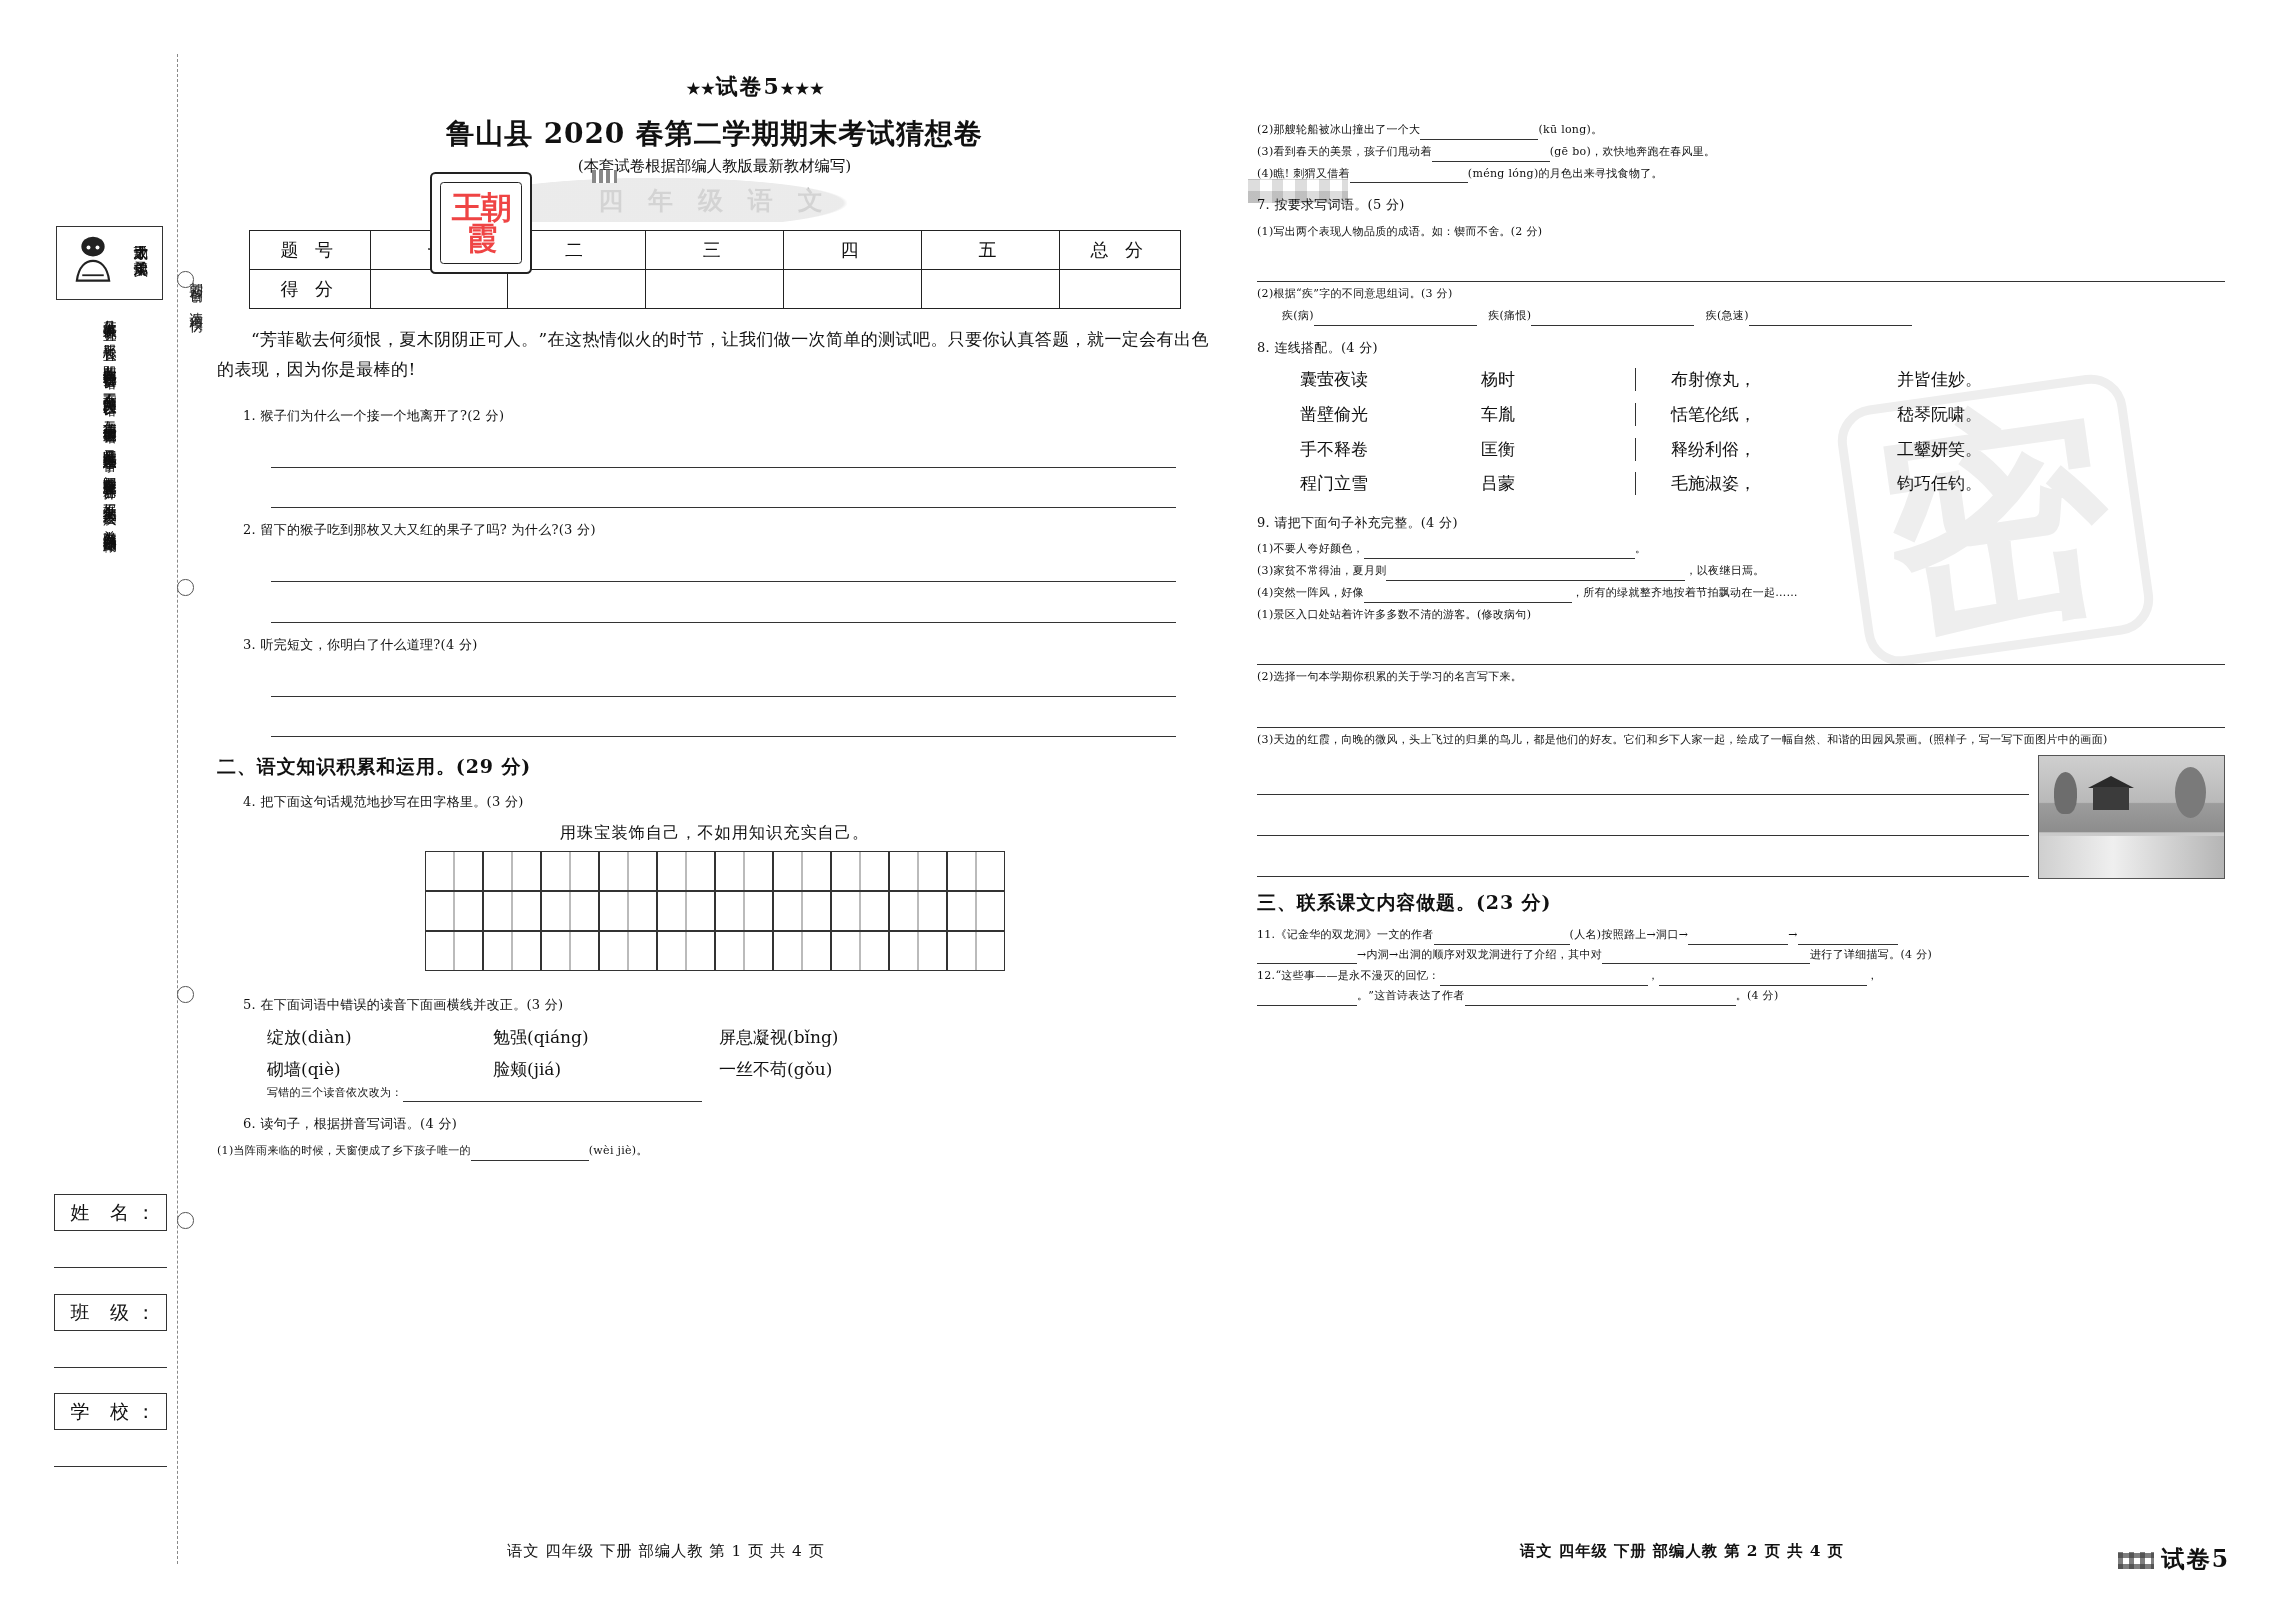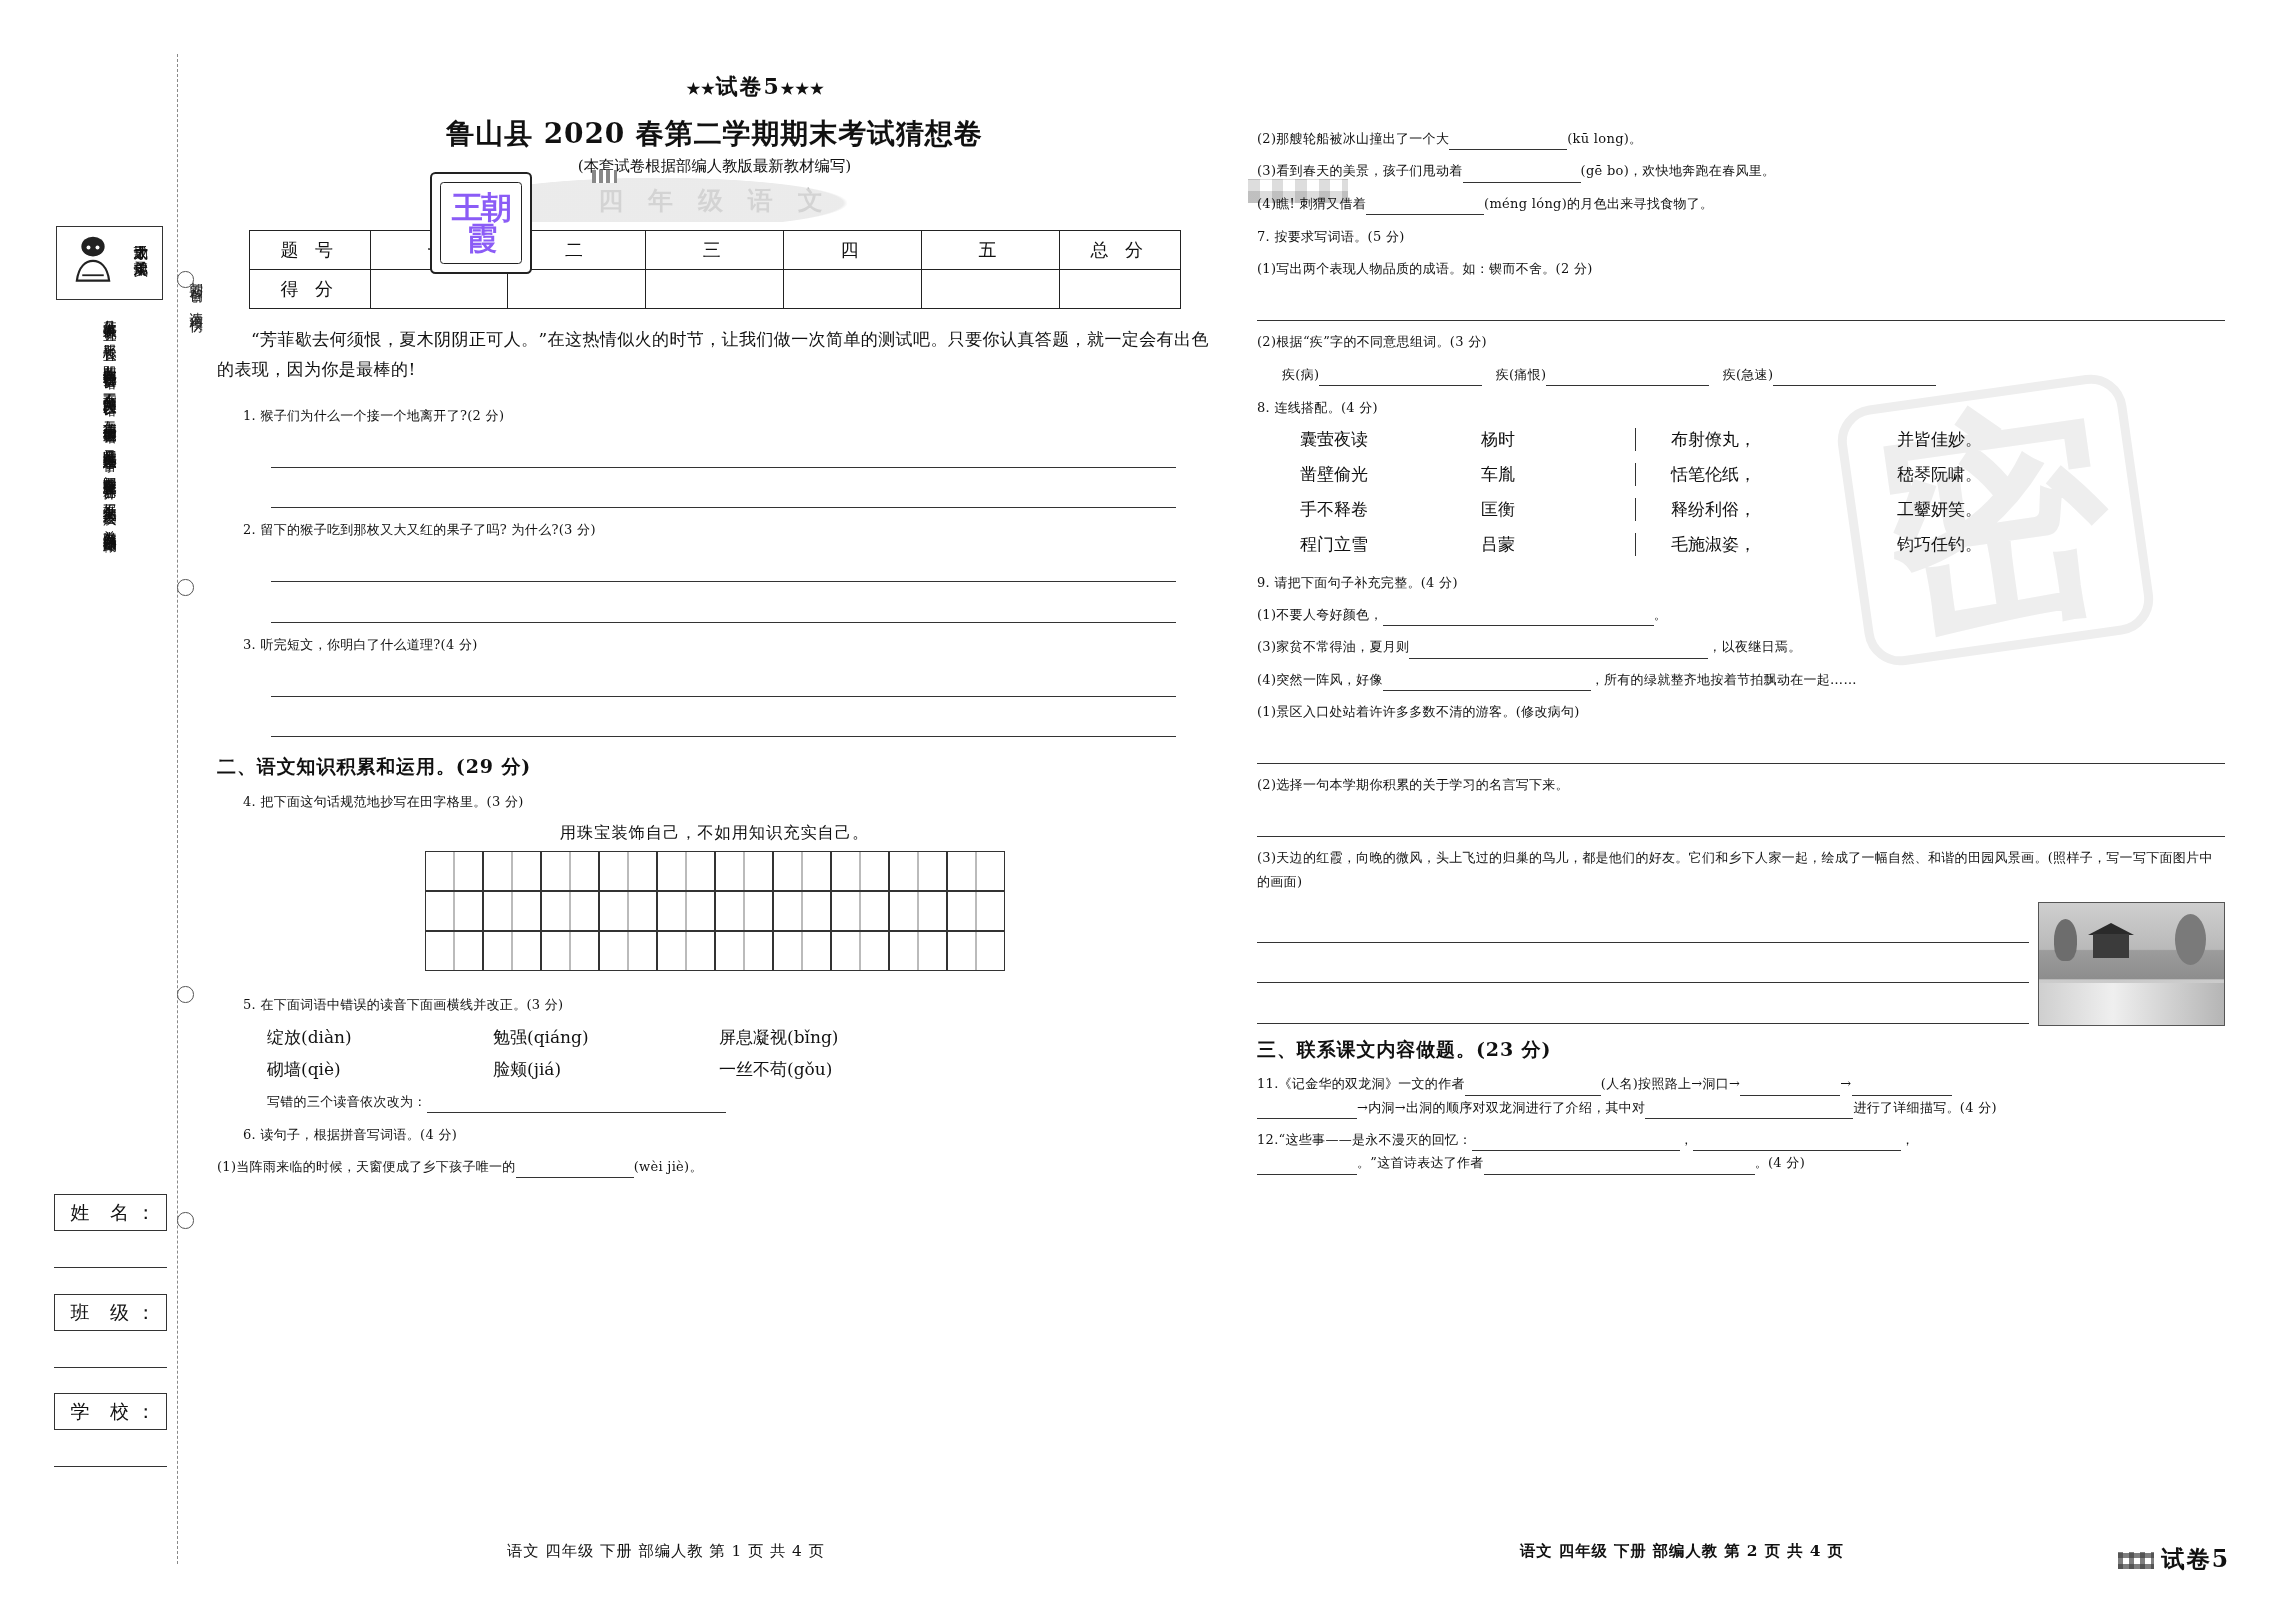--- a/index.html
+++ b/index.html
@@ -8,21 +8,21 @@
     font-family:"DejaVu Serif","Liberation Serif",serif;
     color:#111;overflow:hidden;position:relative;
   }
   .page{position:absolute;inset:0;}
   .dashed-left{position:absolute;left:177px;top:54px;bottom:54px;width:0;border-left:1.8px dashed #888;}
   
   .sidebar{position:absolute;left:56px;top:226px;width:107px;}
   .seal{position:absolute;left:213px;top:100px;width:98px;height:98px;border:2.7px solid #222;border-radius:5.4px;
         display:flex;align-items:center;justify-content:center;background:#fff;}
   .seal .inner{width:80px;height:80px;border:1.8px solid #222;border-radius:3.6px;display:flex;align-items:center;justify-content:center;
-        font-size:31px;letter-spacing:-1.8px;font-weight:bold;color:#8b5cf6;line-height:1;text-align:center;}
+        font-size:31px;letter-spacing:-1.8px;font-weight:bold;color:#ef4444;line-height:1;text-align:center;}
   .sidebar-box{border:1.4px solid #333;padding:7.2px 5.4px;display:flex;justify-content:center;}
   .mascot{width:58px;height:52px;margin:0 auto 5.4px;display:block;}
   .motto{writing-mode:vertical-rl;text-orientation:upright;font-size:14.5px;line-height:2.0;margin:0 auto;}
   .poem{writing-mode:vertical-rl;text-orientation:upright;font-size:13.6px;line-height:2.05;letter-spacing:0.9px;
         height:507px;margin:9px auto 0;}
   .vert-note{position:absolute;left:181px;top:271px;writing-mode:vertical-rl;text-orientation:upright;font-size:13.6px;
              letter-spacing:2.7px;color:#222;line-height:2.2;}
   .idfield{position:absolute;left:54px;width:113px;}
   .idfield .lbl{font-size:19px;letter-spacing:7.2px;border:1.4px solid #333;padding:4.5px 3.6px;text-align:right;margin-bottom:5.4px;}
   .idfield .ln{border-bottom:1.4px solid #333;height:31px;}
@@ -34,21 +34,21 @@
   h1.title{font-size:28px;font-weight:bold;text-align:center;margin:12.7px 0 3.6px;letter-spacing:0.9px;}
   .subtitle{font-size:15.4px;text-align:center;margin:0 0 7.2px;}
   h2.grade{font-size:25px;font-weight:bold;text-align:center;letter-spacing:8.1px;margin:5.4px 0 12.7px;}
   table.score{border-collapse:collapse;width:932px;margin:0 auto 16.3px;}
   table.score td{border:1.4px solid #222;height:36px;text-align:center;font-size:18px;letter-spacing:5.4px;}
   table.score td.hd{width:118px;}
   .intro{font-size:17px;line-height:1.75;text-indent:2em;margin:3.6px 0 20px;letter-spacing:0.4px;}
   .sect{font-size:19px;font-weight:bold;margin:16.3px 0 9px;letter-spacing:0.9px;}
   .q{font-size:13px;line-height:1.7;margin:11px 0 5.4px;letter-spacing:0.3px;}
   .q.indent{text-indent:2em;}
-  .sub{font-size:13px;line-height:1.8;margin:9px 0;letter-spacing:0.3px;}
+  .sub{font-size:11px;line-height:1.8;margin:2px 0;letter-spacing:0.3px;}
   .blankline{border-bottom:1.3px solid #333;height:27px;margin:12.7px 36px 0 54px;}
   .blankline.full{margin-left:0;margin-right:0;}
   .u{display:inline-block;border-bottom:1.3px solid #333;vertical-align:bottom;}.u110{width:100px}.u130{width:118px}.u150{width:136px}
   .u180{width:163px}.u230{width:208px}.u300{width:271px}.u330{width:299px}
   .tianzi{margin:9px auto 0;width:579px;}
   .tz-caption{font-size:16.3px;text-align:center;margin-bottom:7.2px;letter-spacing:0.9px;}
   .tz-grid{display:grid;grid-template-columns:repeat(10,58px);}
   .tz-cell{width:58px;height:40px;border:0.9px solid #333;box-sizing:border-box;
            background:
              linear-gradient(to right,transparent 49%, #bbb 49%, #bbb 51%, transparent 51%),

